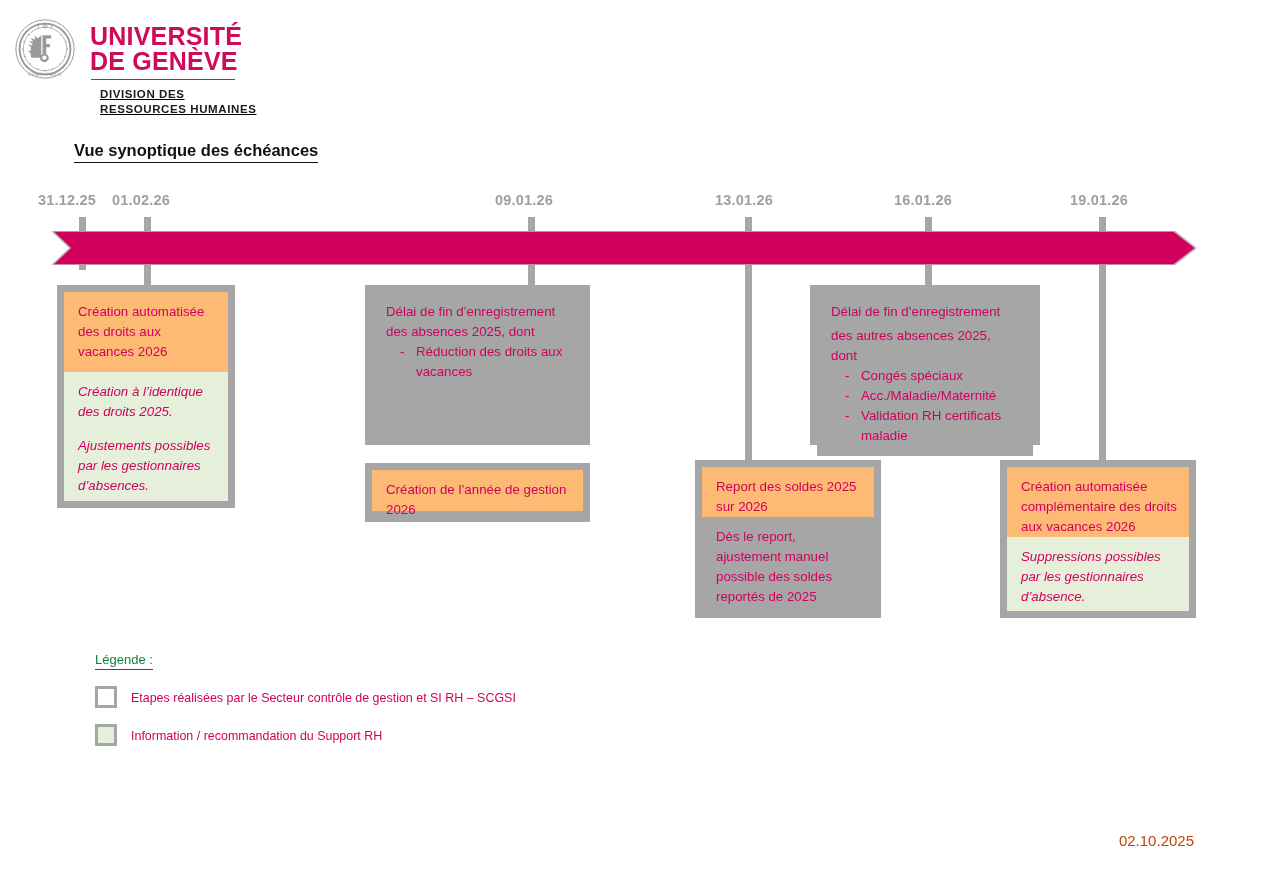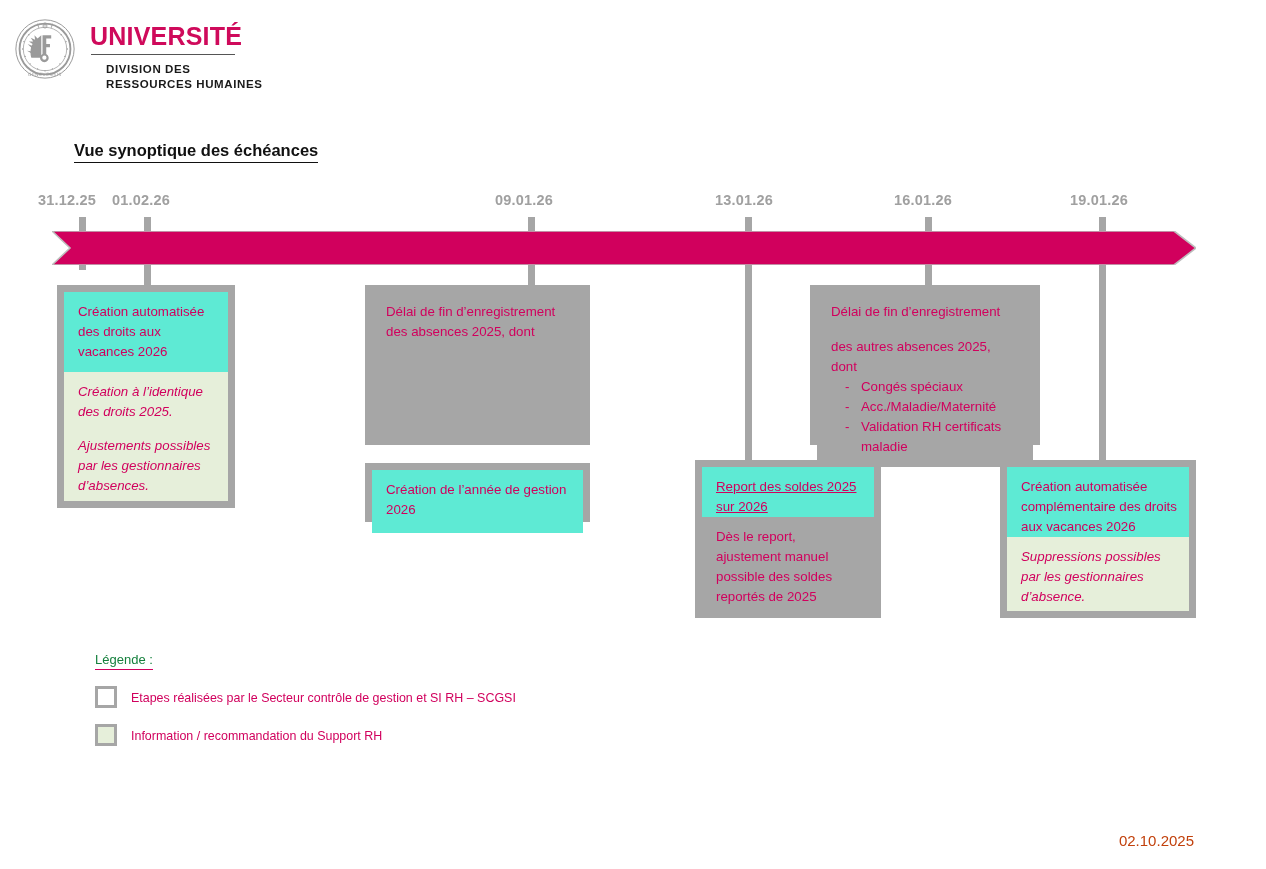--- a/index.html
+++ b/index.html
@@ -51,21 +51,21 @@
     background: #555555;
   }
   .div-line {
     color: #1a1a1a;
     font-weight: bold;
     font-size: 11.5px;
     line-height: 15px;
     letter-spacing: 0.6px;
     margin-top: 0px;
   }
-  #div-wrap { margin-top: 7px; margin-left: 16px; }
+  #div-wrap { margin-top: 7px; margin-left: 10px; text-decoration: underline; }
 
   
   #page-title {
     position: absolute;
     left: 74px;
     top: 141px;
     font-size: 16.5px;
     font-weight: bold;
     color: #111111;
     border-bottom: 1.6px solid #111111;
@@ -108,21 +108,21 @@
     background: #a6a6a6;
     box-sizing: border-box;
   }
   .panel {
     box-sizing: border-box;
     font-size: 13.3px;
     line-height: 20px;
     color: #d1005d;
     padding: 10px 12px 10px 14px;
   }
-  .panel.white   { background: #5eead4; }
+  .panel.white   { background: #fdba74; }
   .panel.gray    { background: #a6a6a6; }
   .panel.green   { background: #e6efda; font-style: italic; }
   .panel p { margin: 0; }
   .panel p + p { margin-top: 14px; }
   ul.dashes {
     margin: 0;
     padding: 0;
     list-style: none;
   }
   ul.dashes li {
@@ -227,20 +227,21 @@
         <circle cx="76" cy="27" r="1.1"></circle>
       <circle cx="24" cy="27" r="1.1"></circle>
     </g>
     <g fill="#9a9a9a" font-size="7" font-family="DejaVu Sans, sans-serif">
       <text x="50" y="93" text-anchor="middle" letter-spacing="1">GENEVENSIS</text>
     </g>
   </svg>
 
   <div id="wordmark">
     <div class="uni-line">UNIVERSITÉ</div>
+    <div class="uni-line">DE GENÈVE</div>
     <div id="rule"></div>
     <div id="div-wrap">
       <div class="div-line">DIVISION DES</div>
       <div class="div-line">RESSOURCES HUMAINES</div>
     </div>
   </div>
 </div>
 
 <div id="page-title">Vue synoptique des échéances</div>
 
@@ -272,42 +273,45 @@
   <div class="panel green" style="height:129px;">
     <p>Création à l’identique des droits 2025.</p>
     <p>Ajustements possibles par les gestionnaires d’absences.</p>
   </div>
 </div>
 
 <div class="group" style="left:365px; top:285px; width:225px; height:160px;">
   <div class="panel gray">
     <p>Délai de fin d’enregistrement</p>
     <p style="margin-top:0;">des absences 2025, dont</p>
+    <ul class="dashes">
+      <li>Réduction des droits aux vacances</li>
+    </ul>
   </div>
 </div>
 
 <div class="group" style="left:365px; top:463px; width:225px; height:59px;">
-  <div class="panel white" style="height:63px;">
+  <div class="panel white" style="height:41px;">
     <p>Création de l’année de gestion 2026</p>
   </div>
 </div>
 
 <div class="group" style="left:695px; top:460px; width:186px; height:158px;">
-  <div class="panel white" style="height:50px;text-decoration:underline;">
+  <div class="panel white" style="height:50px;">
     <p>Report des soldes 2025 sur 2026</p>
   </div>
   <div class="panel gray" style="height:94px;">
     <p>Dès le report, ajustement manuel possible des soldes reportés de 2025</p>
   </div>
 </div>
 
 <div class="group" style="left:810px; top:285px; width:230px; height:160px;">
   <div class="panel gray">
     <p>Délai de fin d’enregistrement</p>
-    <p style="margin-top:15px;">des autres absences 2025,</p>
+    <p style="margin-top:4px;">des autres absences 2025,</p>
     <p style="margin-top:0;">dont</p>
     <ul class="dashes">
       <li>Congés spéciaux</li>
       <li>Acc./Maladie/Maternité</li>
       <li>Validation RH certificats maladie</li>
     </ul>
   </div>
 </div>
 
 <div class="group" style="left:1000px; top:460px; width:196px; height:158px;">

